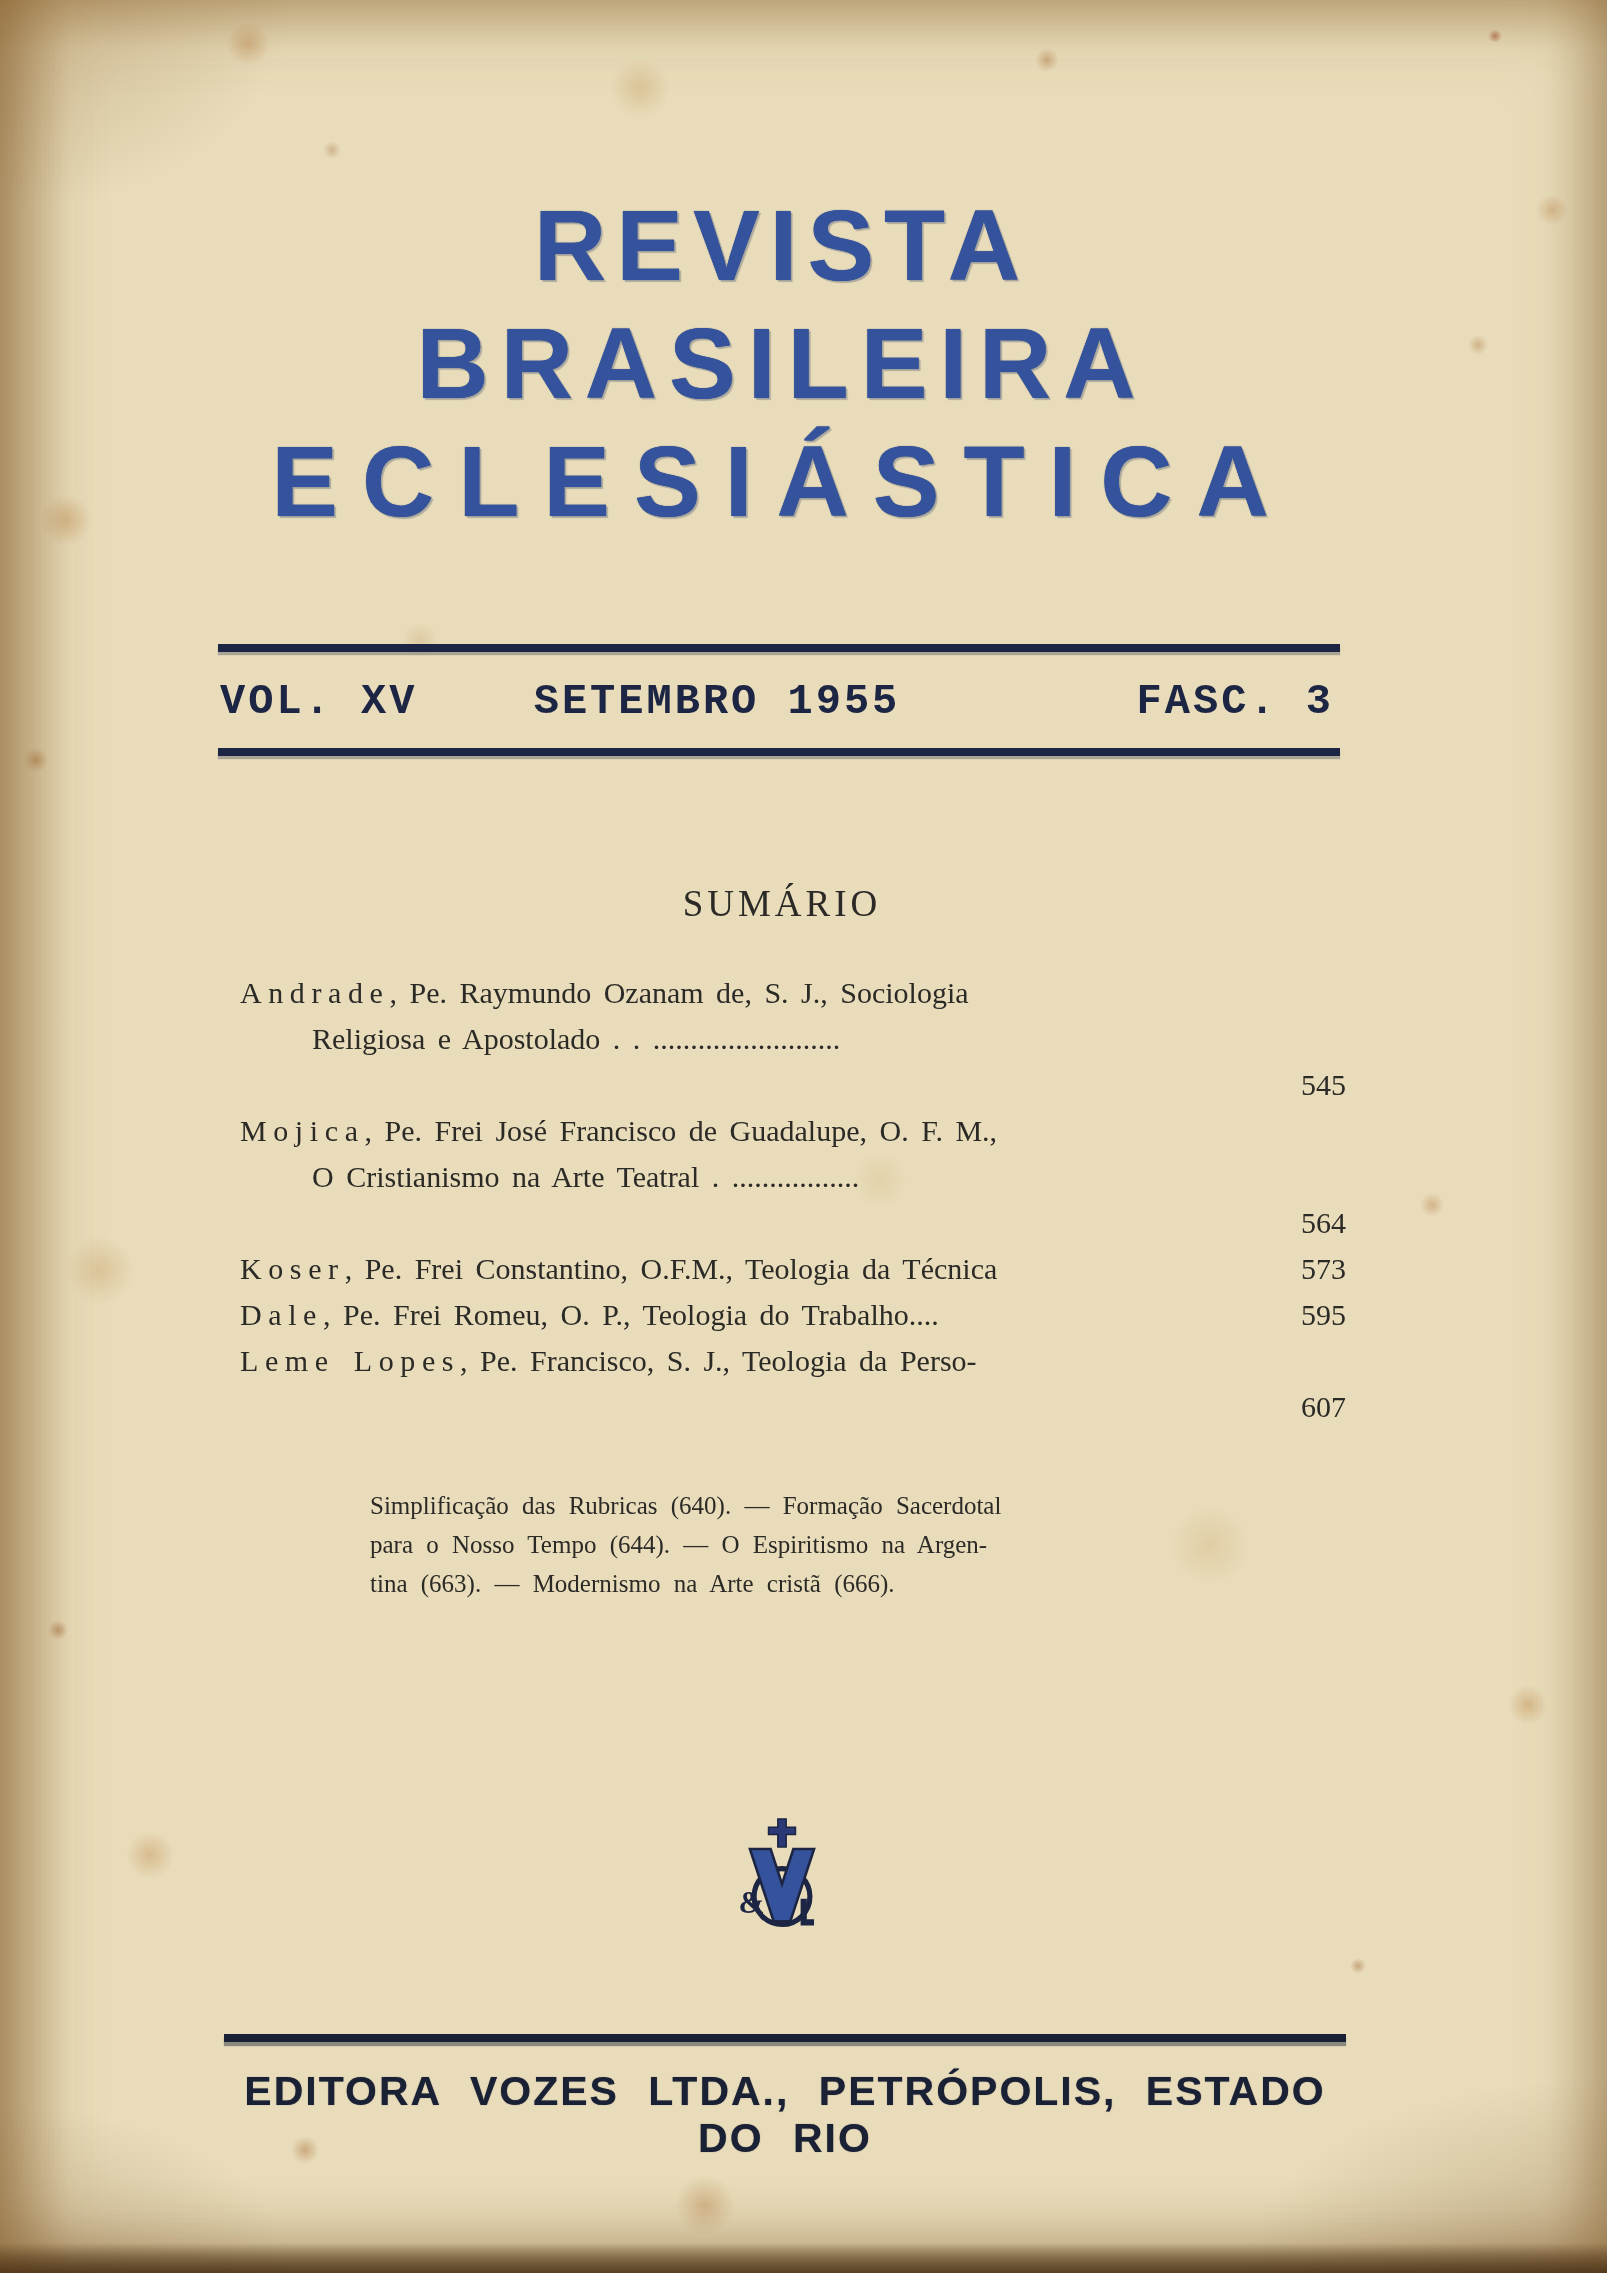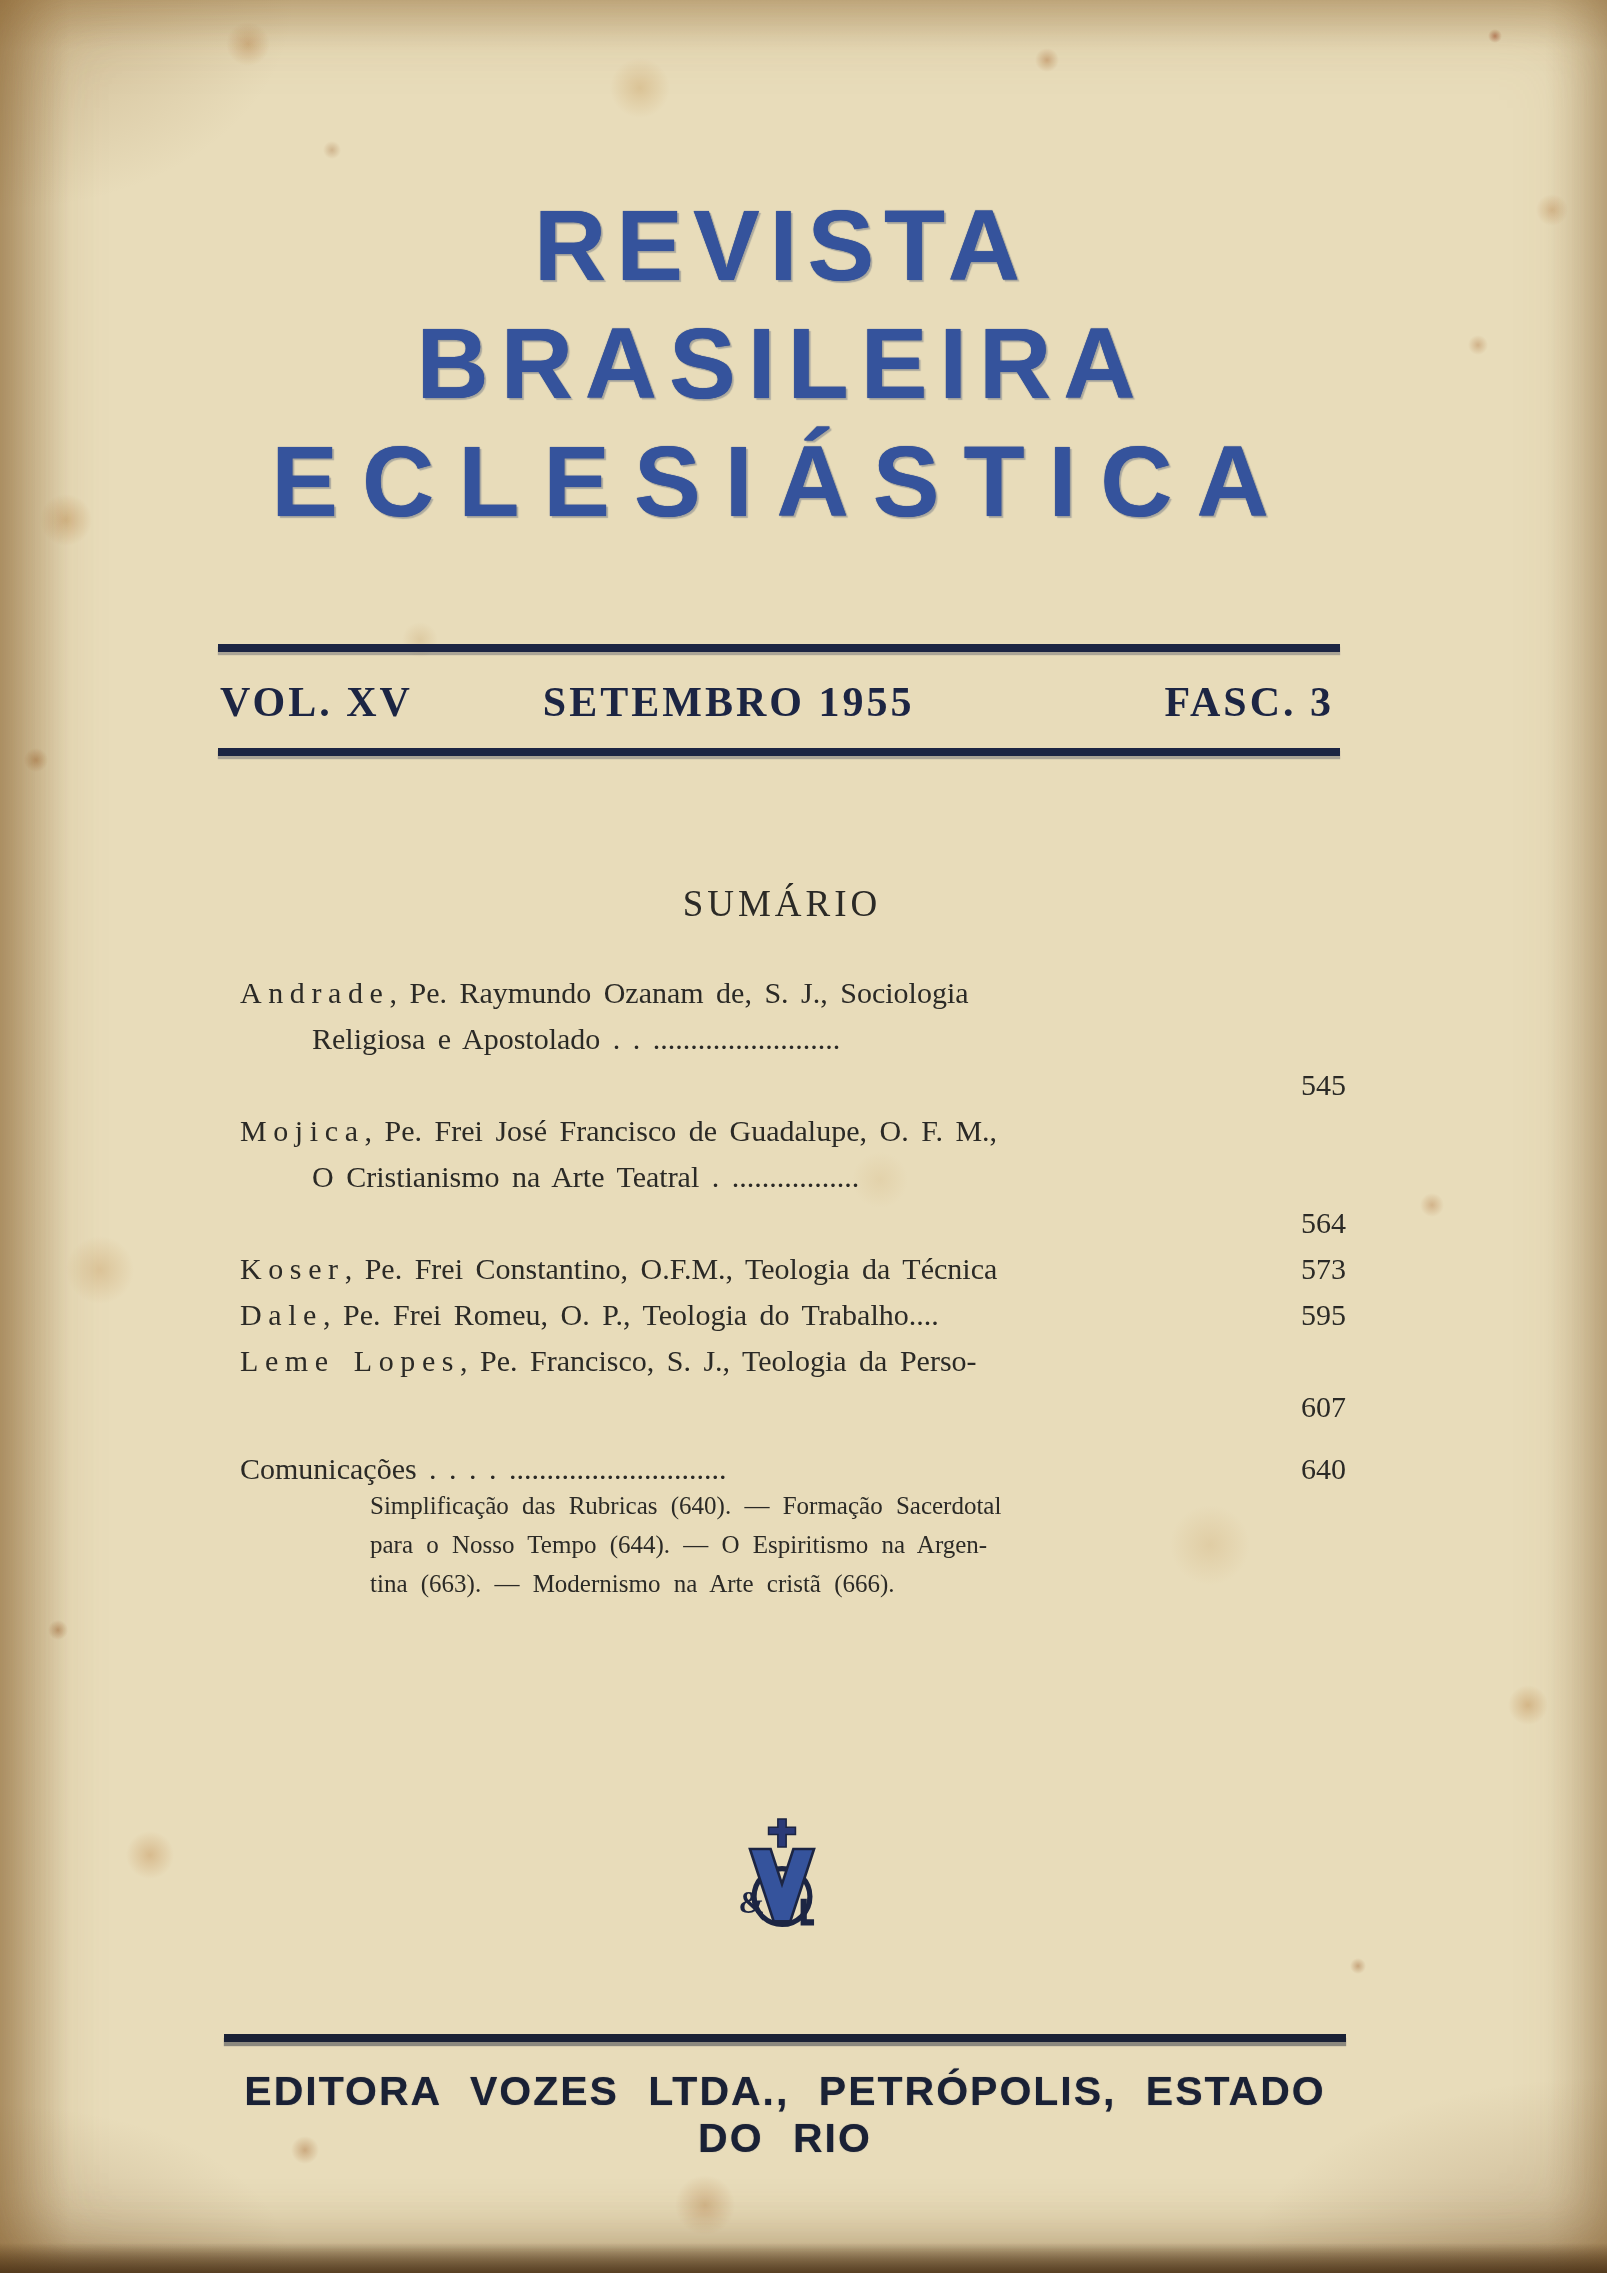--- a/index.html
+++ b/index.html
@@ -62,21 +62,21 @@
 
   
   .issue-bar{position:absolute;top:604px;left:0;right:6px;}
   .rule{
     height:8px;background:var(--c-ink-navy,#1c2543);
     box-shadow:0 3px 1px rgba(27,37,67,.30);
   }
   .issue-text{
     display:flex;justify-content:space-between;align-items:flex-end;
     padding:26px 6px 22px 2px;
-    font-family:Liberation Serif, serif;font-weight:bold;
+    font-family:Liberation Mono, monospace;font-weight:bold;
     font-size:42px;letter-spacing:3px;
     color:var(--c-ink-navy,#1c2543);
   }
   .issue-text .mid{margin-left:-120px;}
 
   
   .summary-heading{
     position:absolute;top:842px;left:0;right:0;
     text-align:center;font-size:37px;letter-spacing:4px;
     color:var(--c-text-ink,#2b2a26);
@@ -178,25 +178,20 @@
   </div>
         <div class="toc-row">
     <span class="toc-author">Leme Lopes</span>
           <span class="toc-text">, Pe. Francisco, S. J., Teologia da Perso-</span>
     <span class="toc-page"></span>
   </div>
         <div class="toc-row indent">
     <span class="toc-author"></span>
     <span class="toc-page">607</span>
   </div>
-        <div class="toc-row gap">
-    <span class="toc-author"></span>
-          <span class="toc-text">Comunicações . . . . .............................</span>
-    <span class="toc-page">640</span>
-  </div>
       </div>
 
     <div class="note">
         <div>Simplificação das Rubricas (640). — Formação Sacerdotal</div>
         <div>para o Nosso Tempo (644). — O Espiritismo na Argen-</div>
         <div>tina (663). — Modernismo na Arte cristã (666).</div>
       </div>
 
     <div class="logo-wrap">
       <svg width="104" height="122" viewBox="0 0 100 118" aria-hidden="true">

